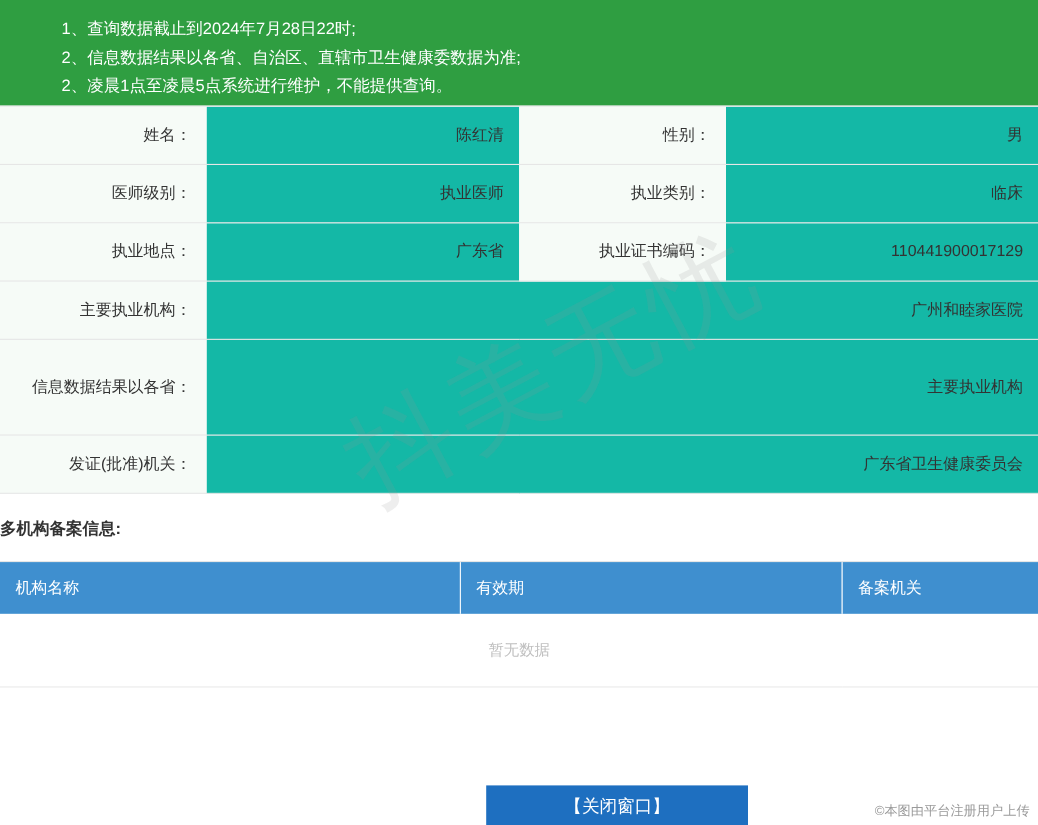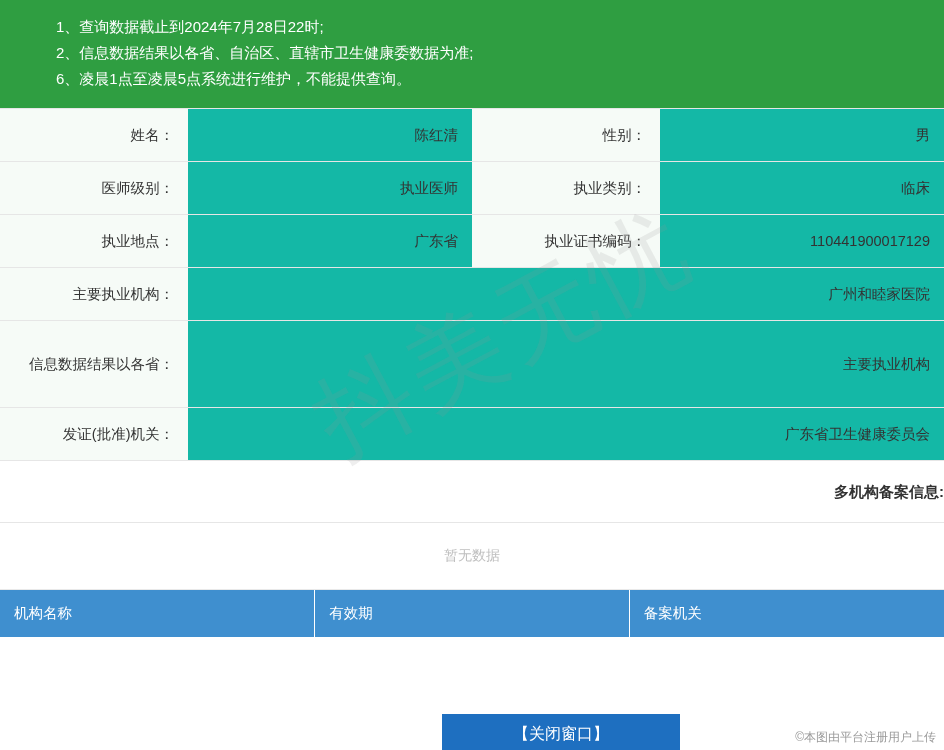--- a/index.html
+++ b/index.html
@@ -13,21 +13,21 @@
     font-family: "Liberation Sans", sans-serif;
     color: #333333;
     position: relative;
     overflow: hidden;
   }
 
   
   .notice {
     background: #2f9e41;
     color: #ffffff;
-    padding: 14px 0 16px 0;
+    padding: 14px 0 4px 0;
     font-size: 15px;
     line-height: 26px;
   }
   .notice-line {
     padding-left: 56px;
     white-space: nowrap;
   }
 
   
   .info-table {
@@ -55,21 +55,21 @@
   }
   .info-table tr:first-child td {
     border-top: 1px solid #e6e6e6;
   }
   .tall td {
     height: 56px;
   }
 
   
   .sub-title {
-    text-align: right;
+    text-align: left;
     font-size: 15px;
     font-weight: bold;
     color: #333;
     padding: 22px 0 20px 0;
     border-bottom: 1px solid #e6e6e6;
     background: #fff;
   }
 
   
   .rec-table {
@@ -145,21 +145,21 @@
     pointer-events: none;
     user-select: none;
   }
 </style>
 </head>
 <body>
 
 <div class="notice">
   <div class="notice-line">1、查询数据截止到2024年7月28日22时;</div>
   <div class="notice-line">2、信息数据结果以各省、自治区、直辖市卫生健康委数据为准;</div>
-  <div class="notice-line">6、凌晨1点至凌晨5点系统进行维护，不能提供查询。</div>
+  <div class="notice-line">2、凌晨1点至凌晨5点系统进行维护，不能提供查询。</div>
 </div>
 
 <table class="info-table">
   <tbody>
       <tr>
     <td class="label-cell">姓名：</td>
     <td class="value-cell">陈红清</td>
     <td class="label-cell right">性别：</td>
     <td class="value-cell">男</td>
   </tr>
@@ -188,27 +188,27 @@
     <td class="value-cell" colspan="3">广东省卫生健康委员会</td>
   </tr>
 </tbody>
   </table>
 
 <div class="sub-title">多机构备案信息:</div>
 
 <table class="rec-table">
   <tbody>
       <tr>
-    <td class="rec-empty" colspan="3">暂无数据</td>
-  </tr>
-  <tr>
     <th style="width:390px">机构名称</th>
     <th style="width:318px">有效期</th>
     <th>备案机关</th>
   </tr>
+  <tr>
+    <td class="rec-empty" colspan="3">暂无数据</td>
+  </tr>
 </tbody>
   </table>
 
 <div class="footer">
   <button class="close-btn">【关闭窗口】</button>
 </div>
 
 <div class="wm-main">抖美无忧</div>
 <div class="wm-corner">©本图由平台注册用户上传</div>
 

